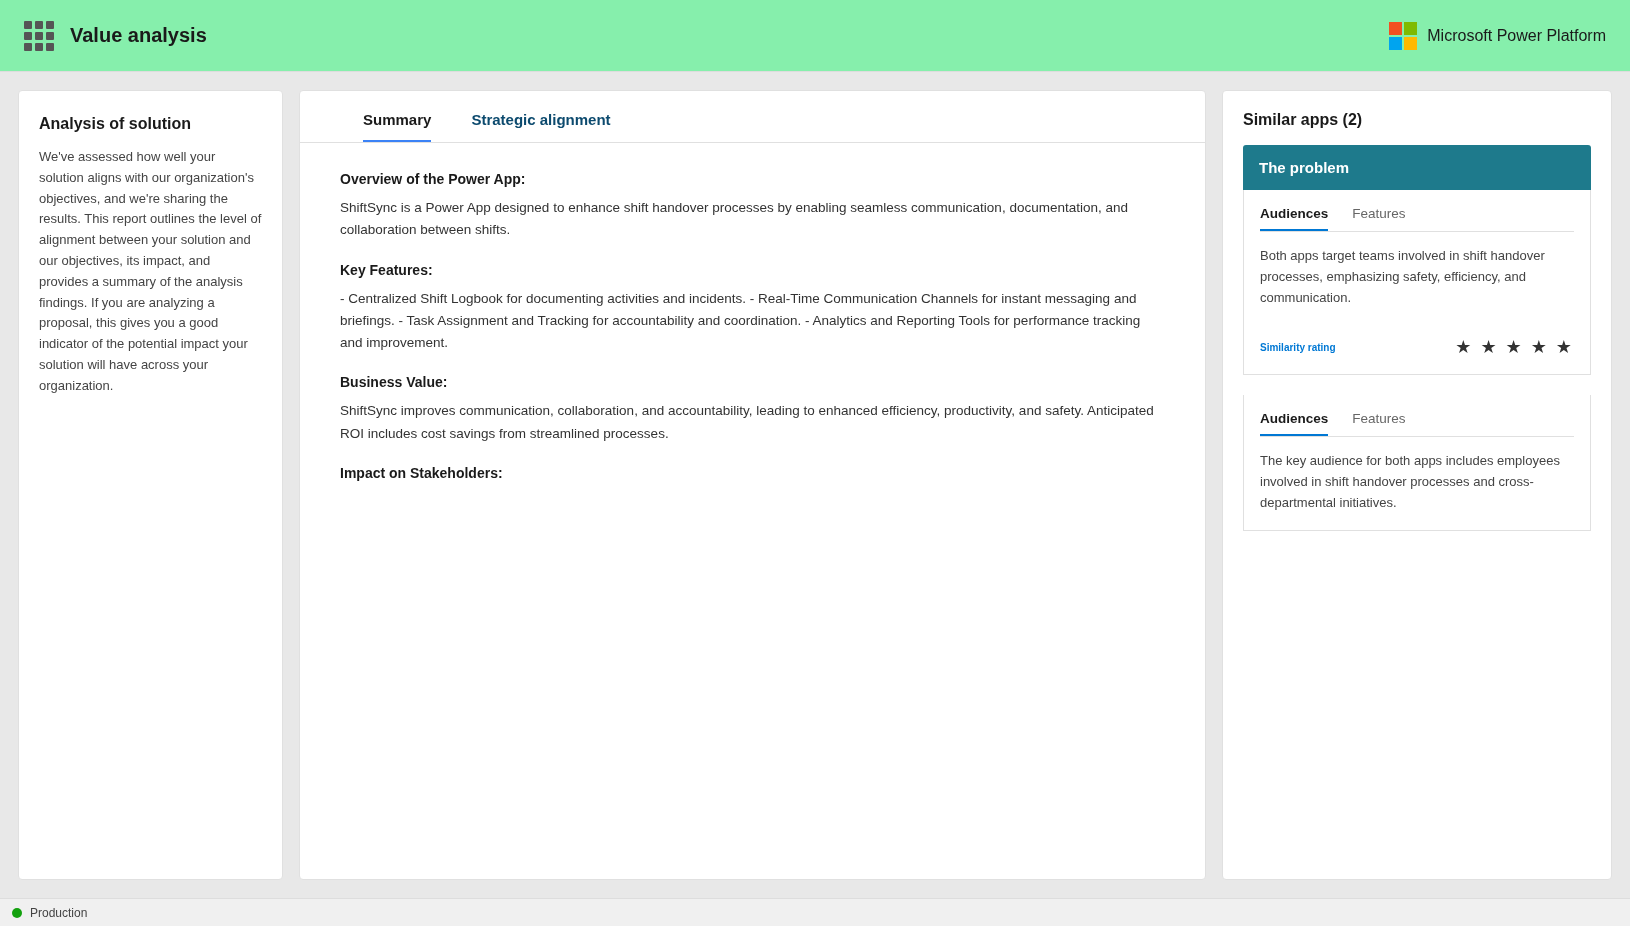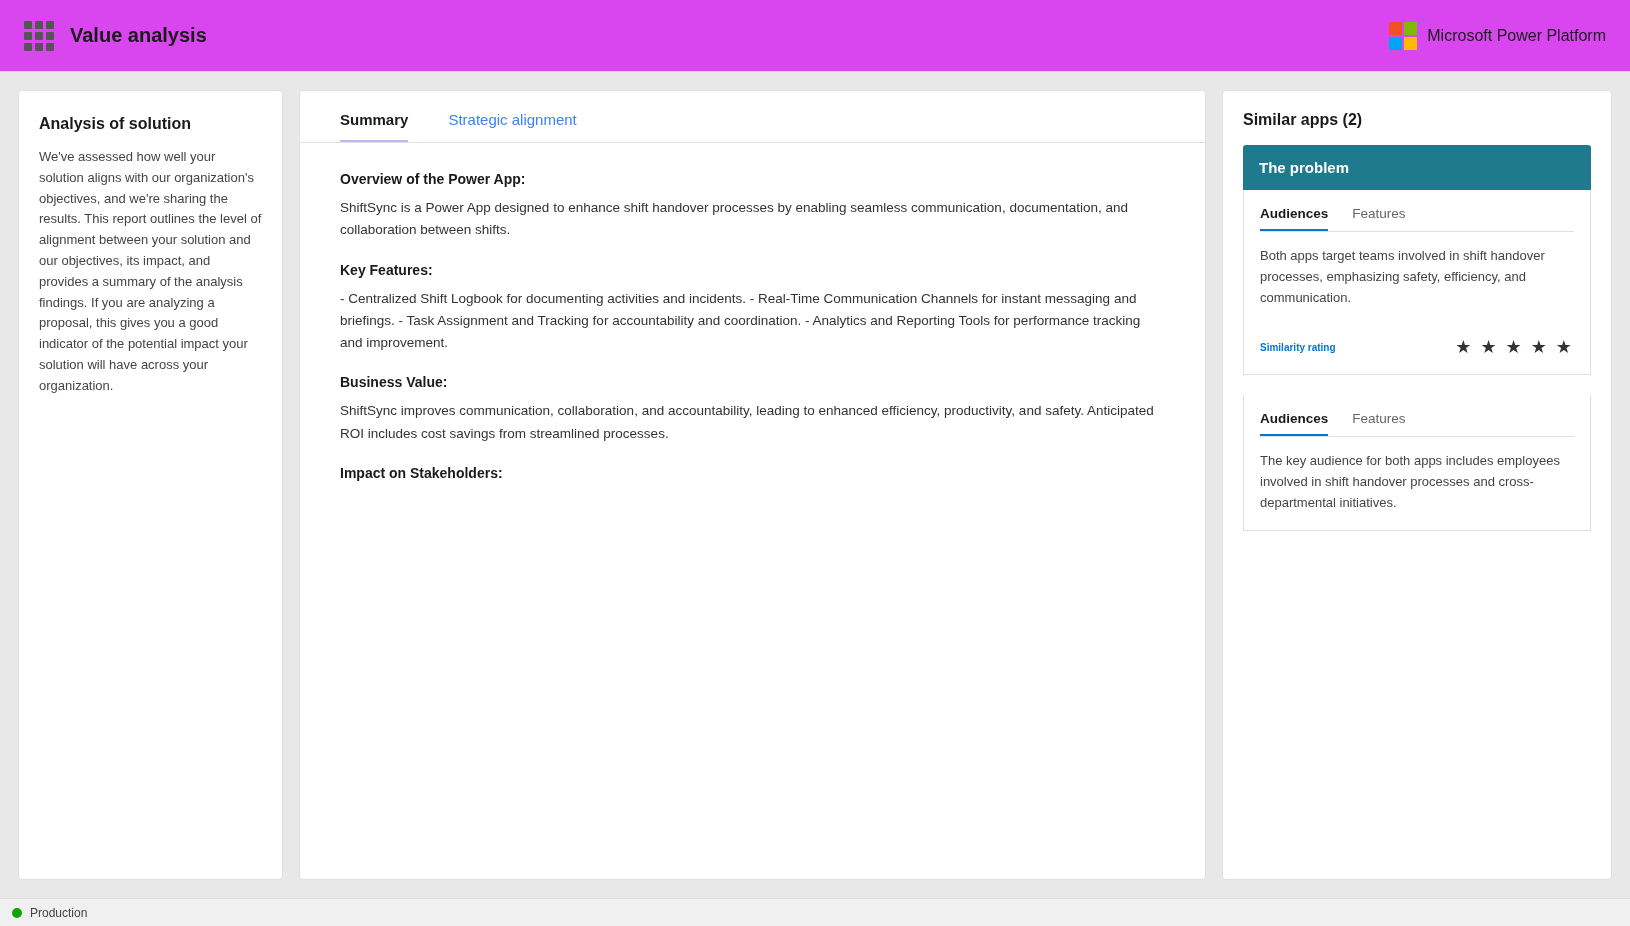--- a/index.html
+++ b/index.html
@@ -6,21 +6,21 @@
     body {
       font-family: 'Segoe UI', Arial, sans-serif;
       background: #e8e8e8;
       min-height: 926px;
       display: flex;
       flex-direction: column;
     }
 
     
     .header {
-      background: #d946ef;
+      background: #86efac;
       display: flex;
       align-items: center;
       justify-content: space-between;
       padding: 0 24px;
       height: 72px;
       border-bottom: 1px solid #ddd;
       flex-shrink: 0;
     }
     .header-left {
       display: flex;
@@ -107,28 +107,29 @@
     .tabs-row {
       display: flex;
       gap: 40px;
       padding: 20px 40px 0 40px;
       border-bottom: 1px solid #e0e0e0;
     }
     .tab {
       padding-bottom: 12px;
       cursor: pointer;
       font-size: 15px;
-      color: #3b82f6;
+      color: #0c4a6e;
       border-bottom: 2px solid transparent;
-      font-weight: 400;
+      font-weight: 700;
     }
     .tab.active {
       color: #1a1a1a;
       font-weight: 600;
-      border-bottom: 2px solid #c4b5fd;
+      border-bottom: 2px solid #3b82f6;
+      margin-left: 23px;
     }
     .middle-body {
       padding: 28px 40px;
       overflow-y: auto;
     }
     .section-heading {
       font-size: 14px;
       font-weight: 700;
       color: #1a1a1a;
       margin-bottom: 10px;

